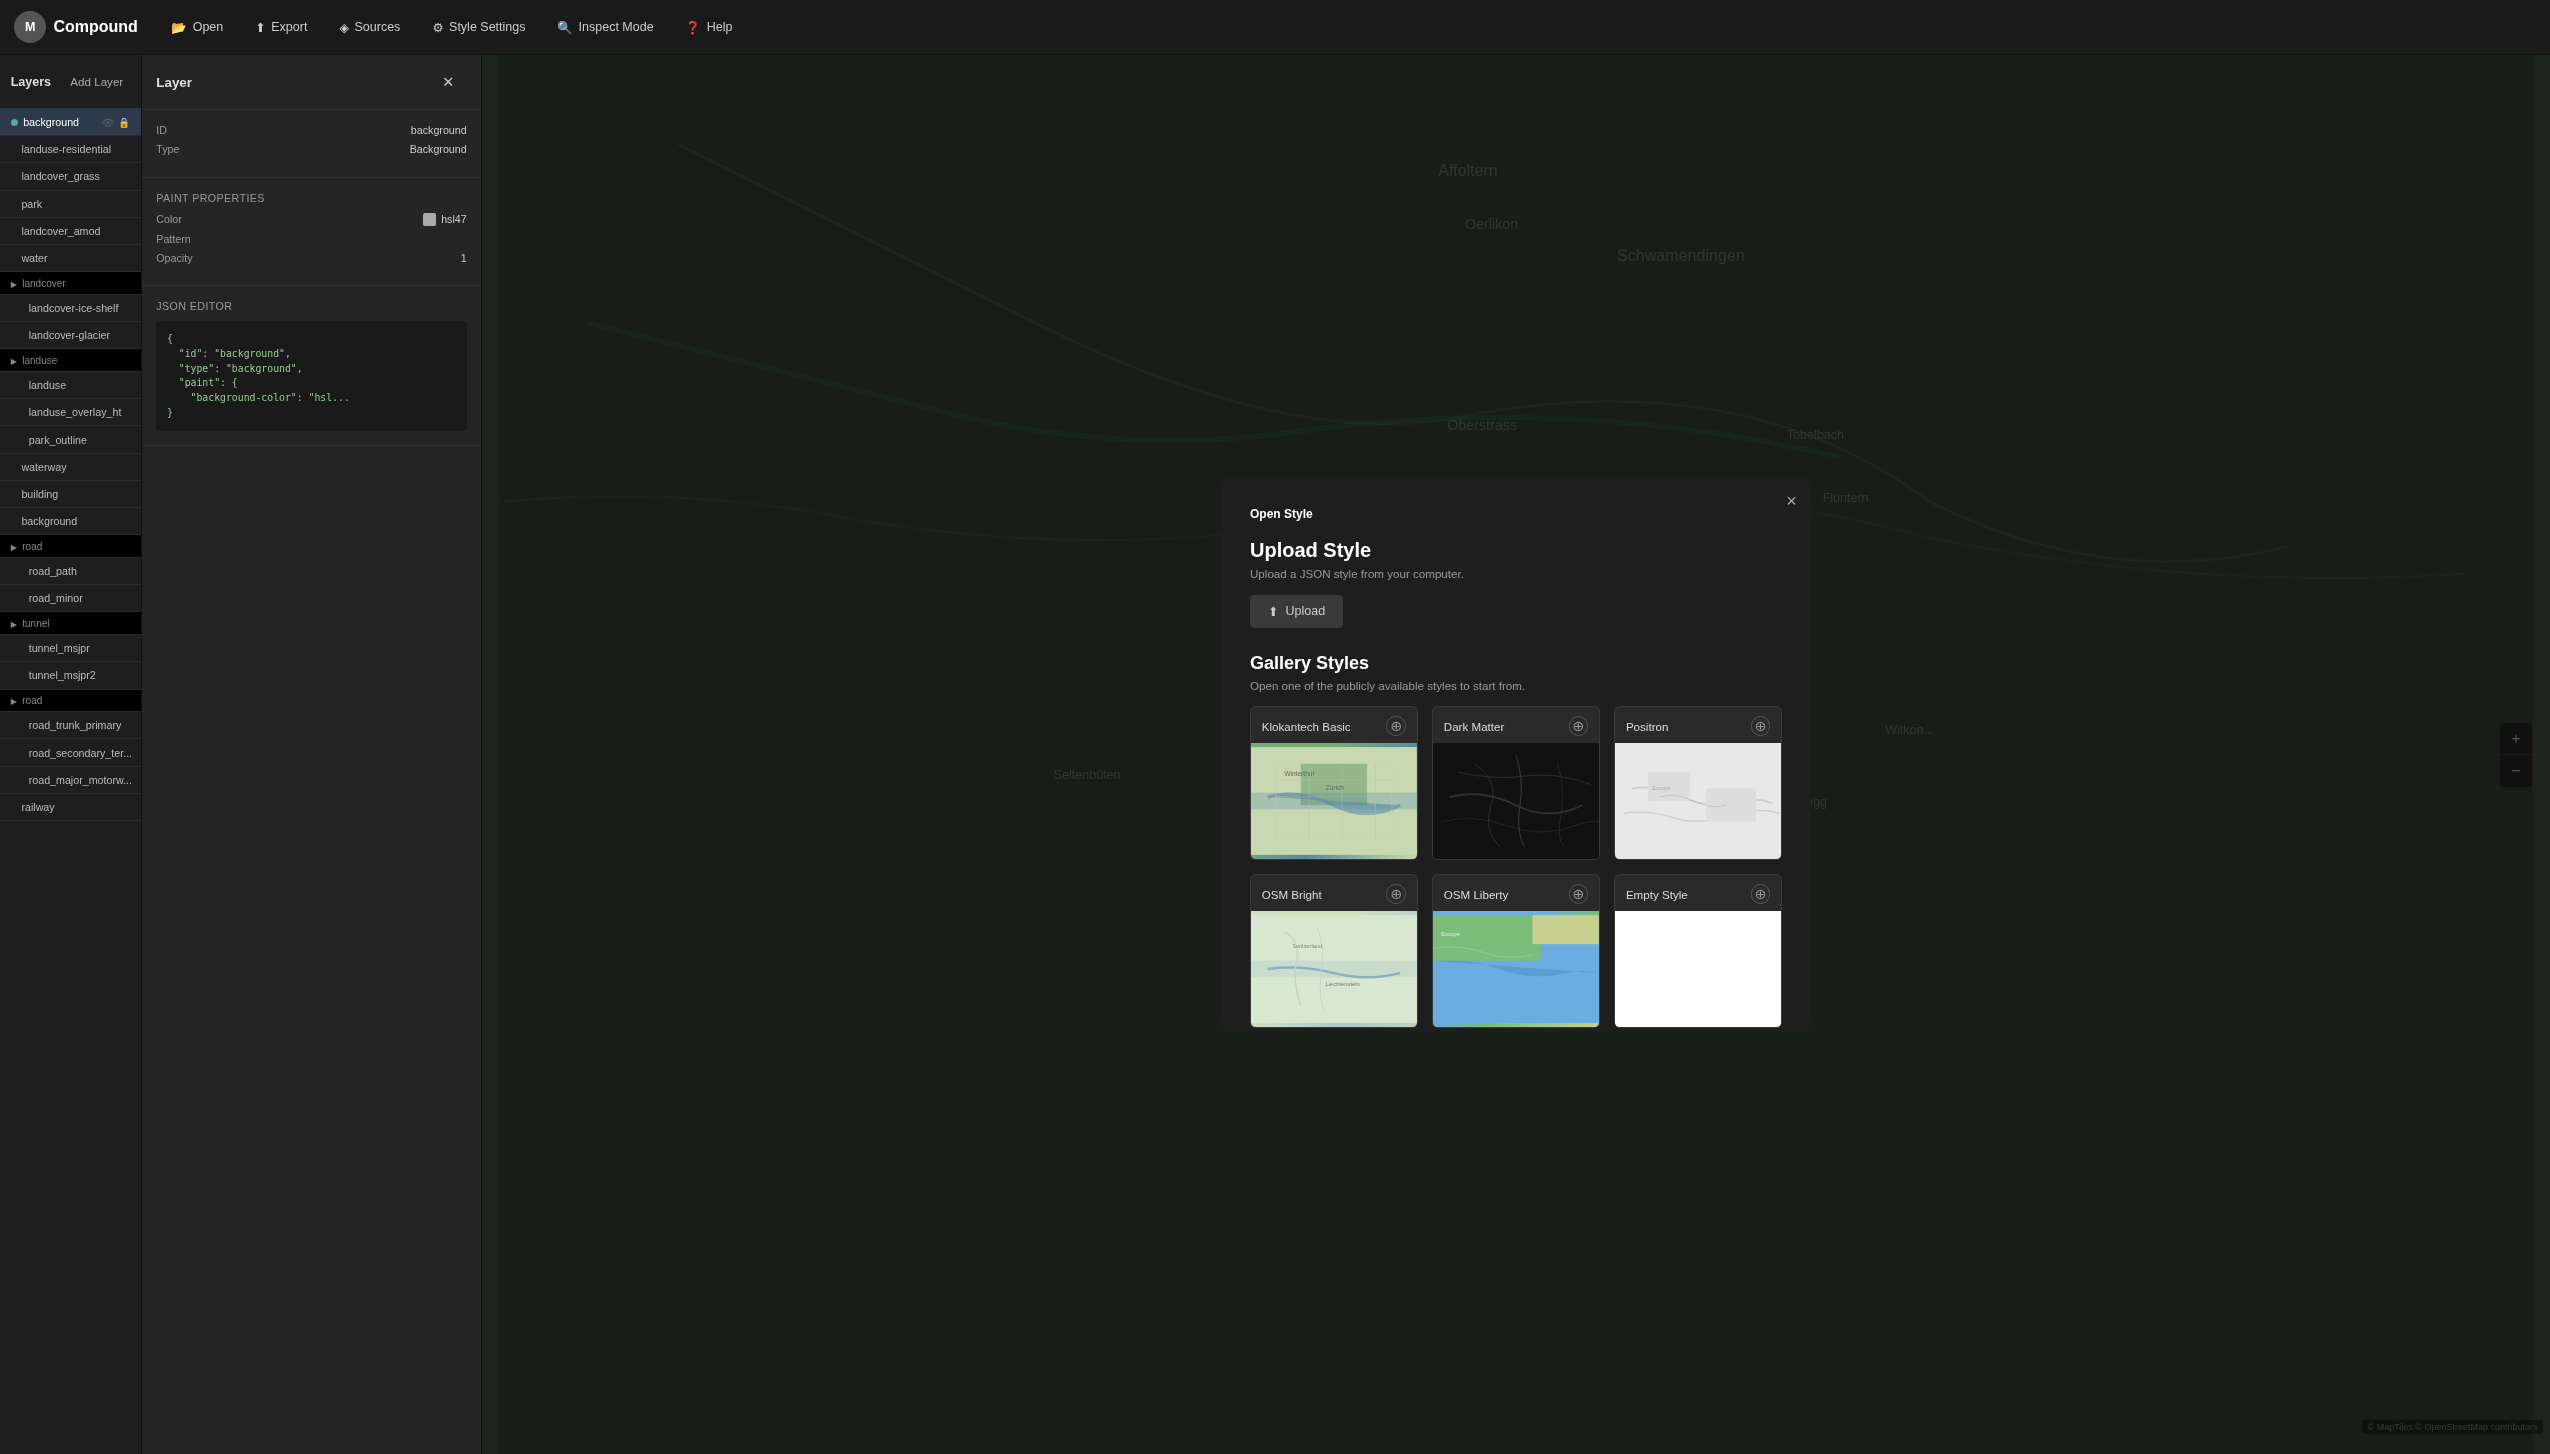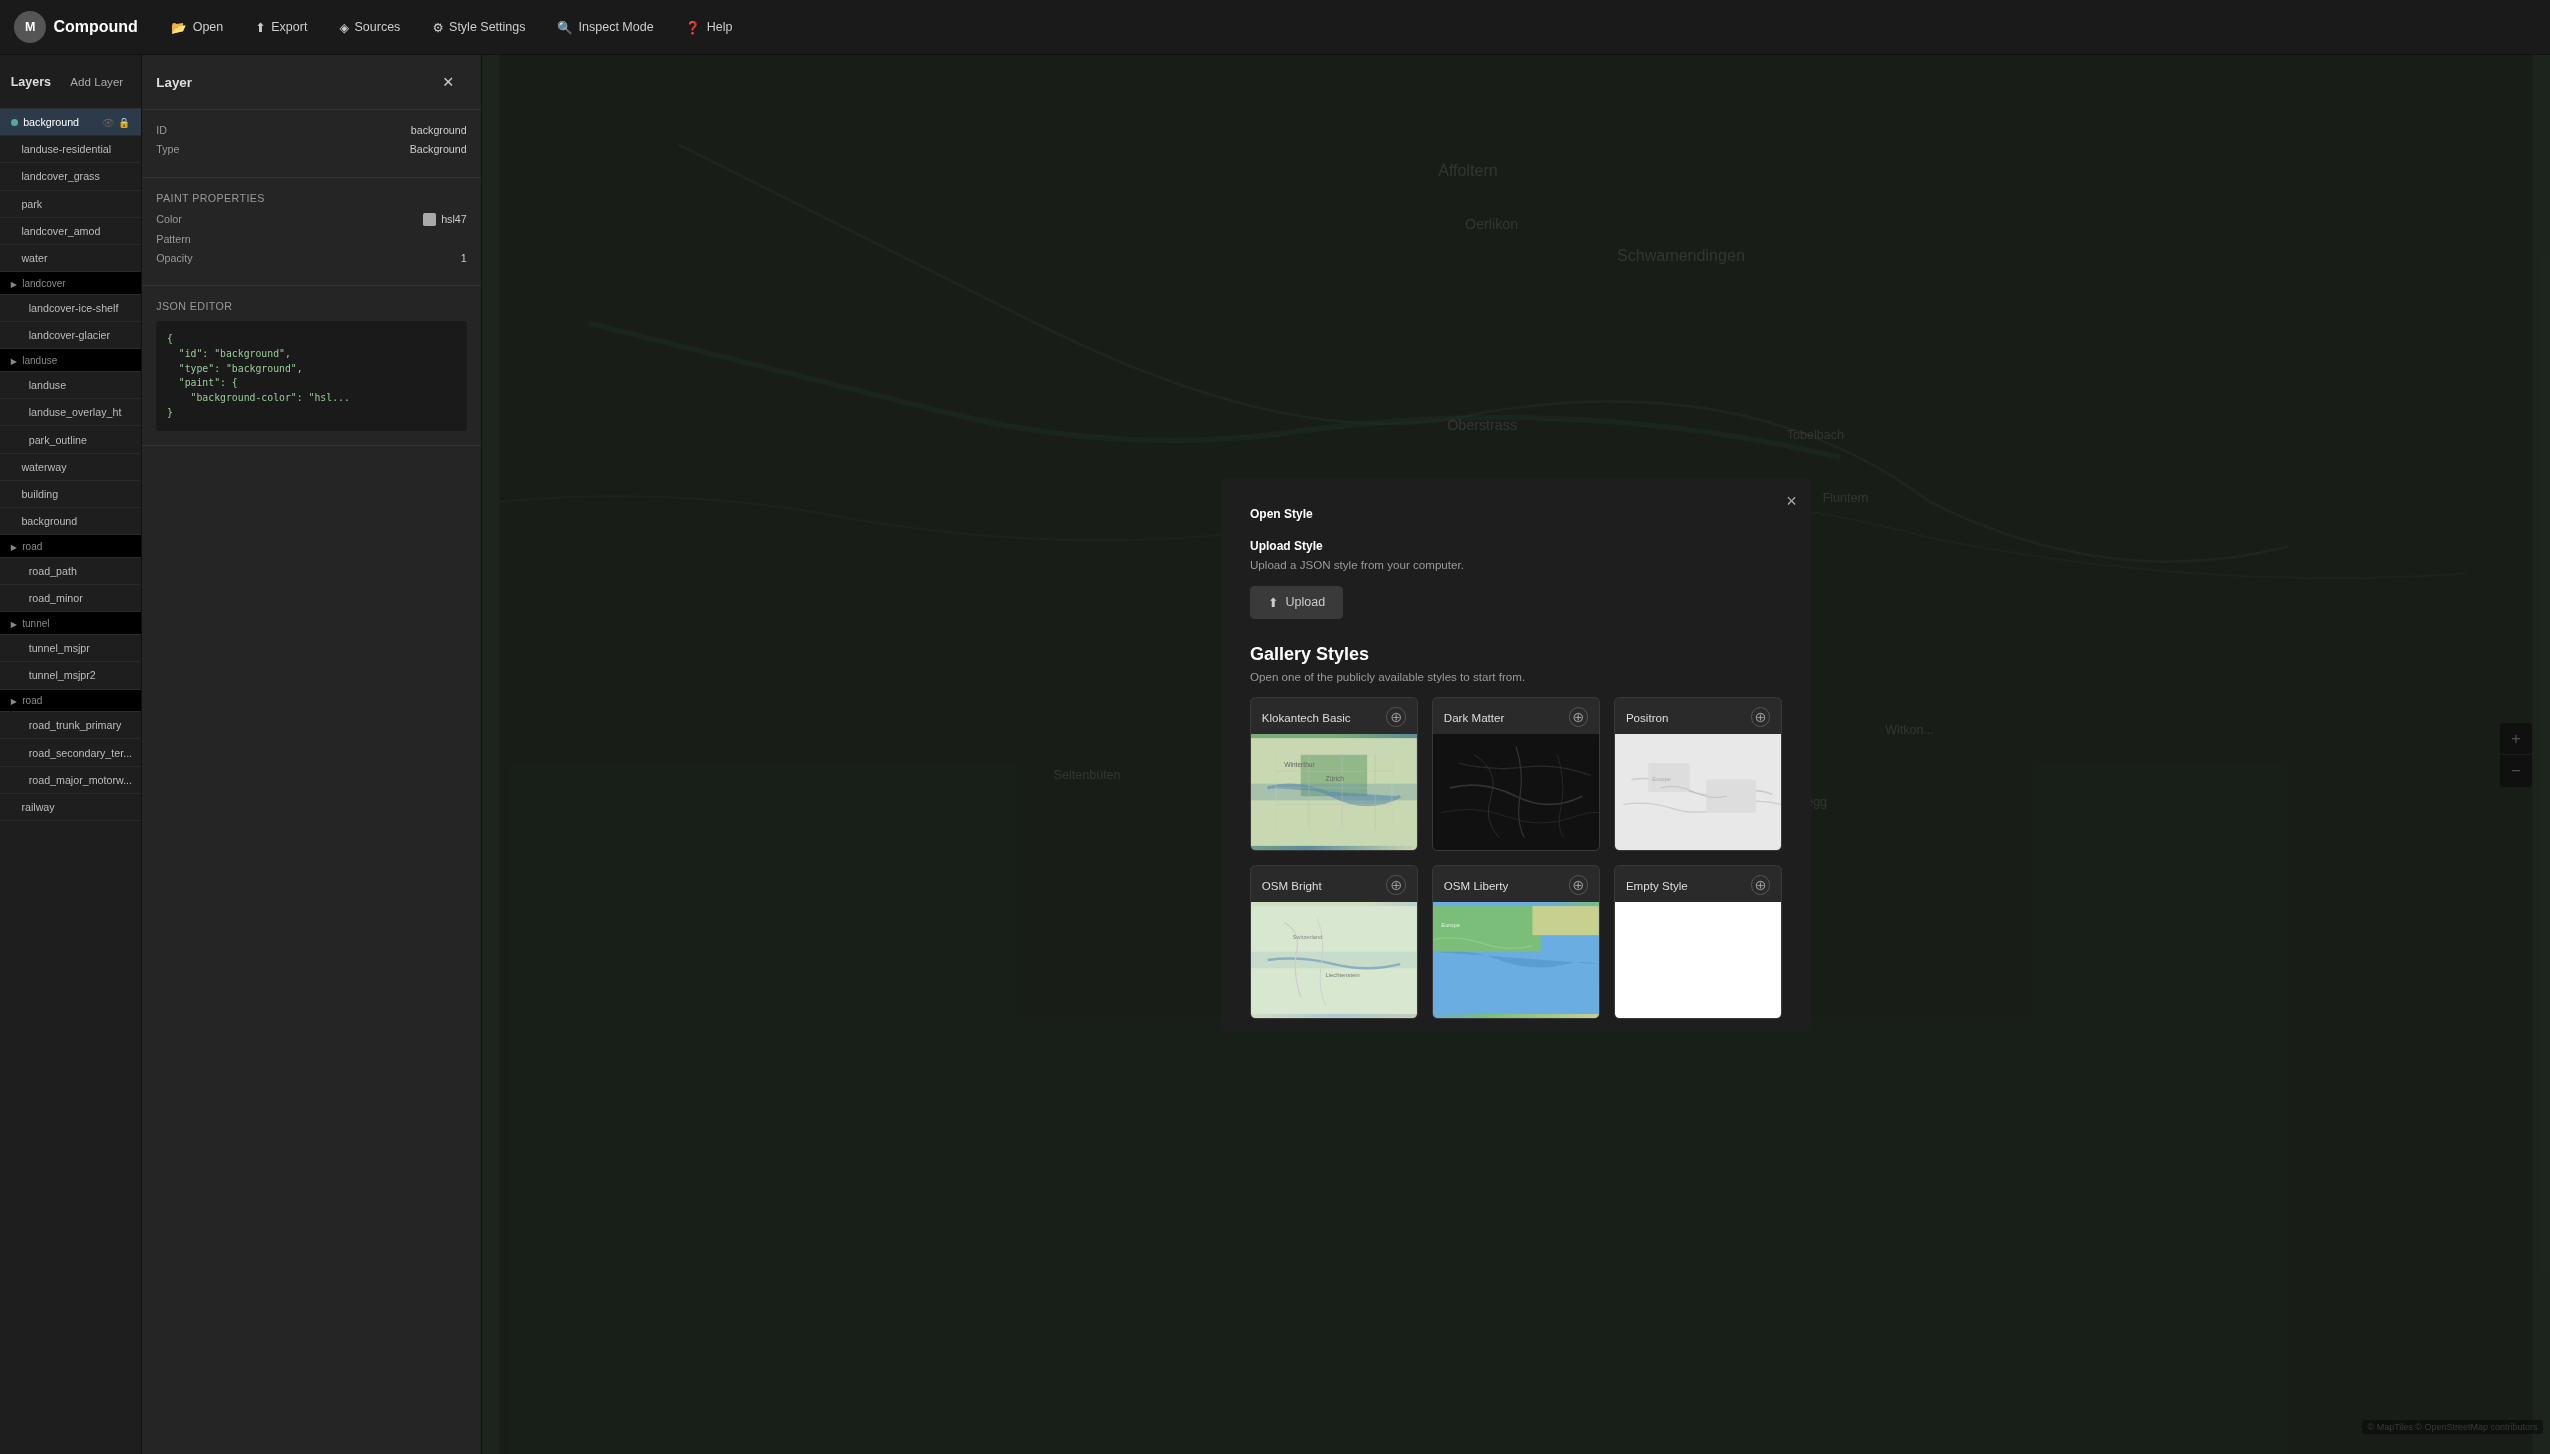--- a/index.html
+++ b/index.html
@@ -287,21 +287,21 @@
 
     <div style="position:absolute;bottom:21px;right:7.1px;font-size:9px;color:#888;background:rgba(0,0,0,0.4);padding:1.8px 5.4px;border-radius:2.7px;">
       © MapTiles © OpenStreetMap contributors
     </div>
 
     <div class="modal-backdrop">
       <div class="modal">
         <div class="modal-title">Open Style</div>
         <button class="modal-close">×</button>
 
-        <div class="modal-section-title" style="margin-top:18px;font-size:12px;">Upload Style</div>
+        <div class="modal-section-title" style="margin-top:18px;font-size:20px;">Upload Style</div>
         <div class="modal-desc">Upload a JSON style from your computer.</div>
         <button class="upload-btn">
           <span>⬆</span>
           <span>Upload</span>
         </button>
 
         <div class="modal-section-title">Gallery Styles</div>
         <div class="modal-desc">Open one of the publicly available styles to start from.</div>
 
         <div class="gallery-grid">

